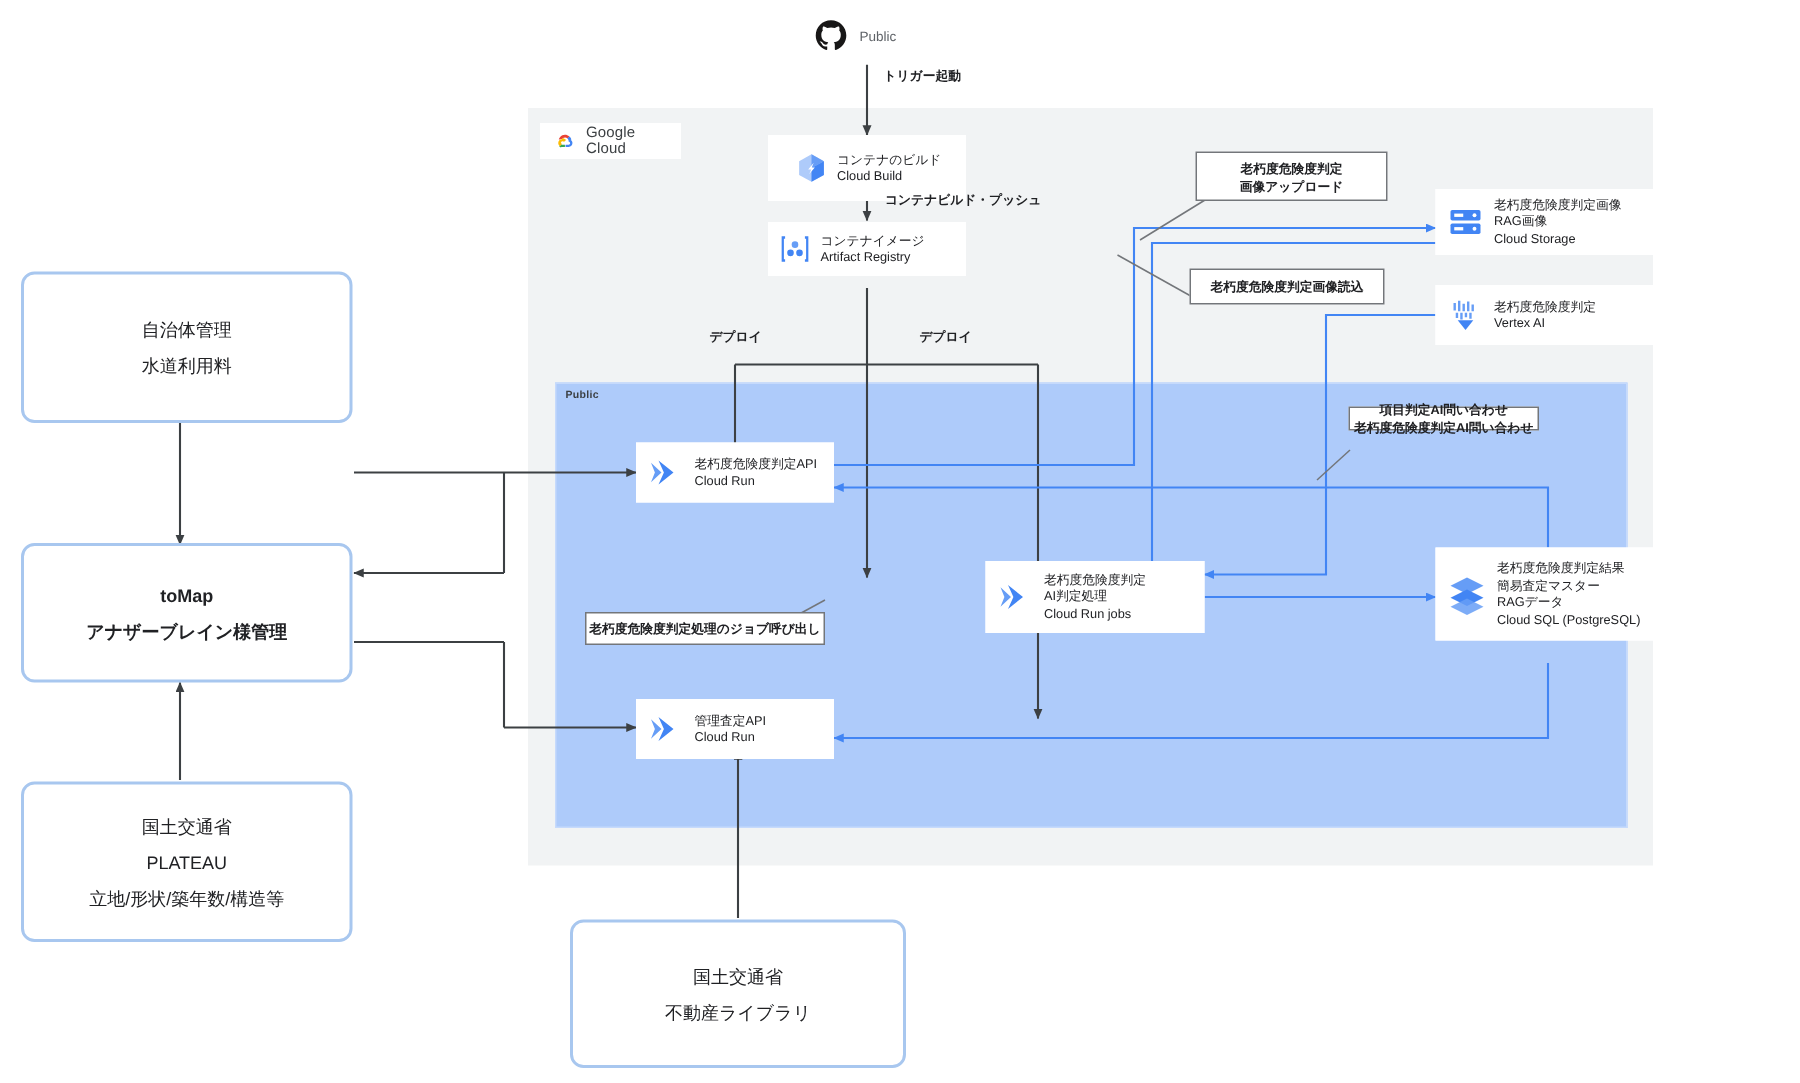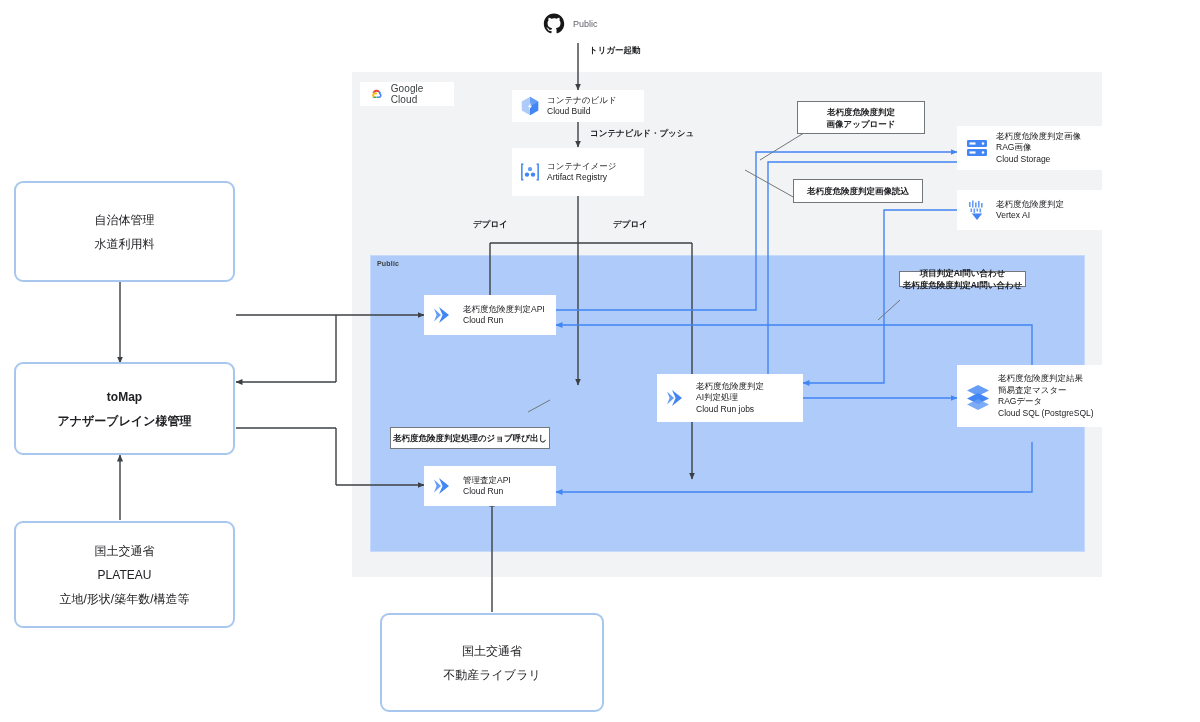--- a/index.html
+++ b/index.html
@@ -126,36 +126,36 @@
   <div class="gcpchip" style="left:360px;top:82px;width:94px;height:24px;">
     <svg width="16" height="13" viewBox="0 0 24 20">
       <path fill="#ea4335" d="M14.9 6.2 16.6 4.5l.1-.7c-3.1-2.8-8-2.5-10.7.6-.8.9-1.3 1.9-1.6 3l.6-.1 3.4-.6.3-.3c1.5-1.6 4-1.9 5.8-.5l.4.3z"></path>
       <path fill="#4285f4" d="M19.2 7.4c-.4-1.5-1.2-2.7-2.4-3.6l-2.4 2.4c1 .8 1.6 2.1 1.6 3.4v.4c1 0 1.7.8 1.7 1.7s-.8 1.7-1.7 1.7h-3.4l-.3.4v2l.3.3h3.4c2.5 0 4.4-2 4.4-4.5 0-1.5-.8-2.9-2-3.8z"></path>
       <path fill="#34a853" d="M8.2 16.2h3.4v-2.7H8.2c-.3 0-.5-.1-.7-.2l-.5.2-1.7 1.7-.2.5c.8.6 1.8.9 3.1.5z"></path>
       <path fill="#fbbc05" d="M8.2 7.1c-2.5 0-4.4 2-4.4 4.5 0 1.4.7 2.7 1.8 3.6l2.5-2.5c-.9-.4-1.3-1.4-.9-2.3.4-.9 1.4-1.3 2.3-.9.4.2.7.5.9.9l2.5-2.5c-1.1-1.3-2.6-2-4.3-2z"></path>
     </svg>
     <span class="gclabel">Google Cloud</span>
   </div>
 
-  <div class="node card" style="left:512px;top:90px;width:132px;height:32px;">
+  <div class="node card" style="left:512px;top:90px;width:132px;height:44px;padding-left:11px;">
     <div class="ico" style="width:34px;">
       <svg width="22" height="22" viewBox="0 0 24 24">
         <path fill="#aecbfa" d="M12 2 21 7v10l-9 5-9-5V7z"></path>
         <path fill="#669df6" d="M12 2 21 7l-9 5z"></path>
         <path fill="#4285f4" d="M12 12 21 7v10l-9 5z"></path>
         <path fill="#ffffff" d="M13.6 8.2 9.6 13h2.2l-1.4 3.4 4-4.8h-2.2z"></path>
       </svg>
     </div>
     <div class="txt">
       <span>コンテナのビルド</span>
       <span>Cloud Build</span>
     </div>
   </div>
 
-  <div class="node card" style="left:512px;top:148px;width:132px;height:48px;">
+  <div class="node card" style="left:512px;top:148px;width:132px;height:36px;">
     <div class="ico" style="width:34px;">
       <svg width="24" height="24" viewBox="0 0 24 24">
         <path fill="#4285f4" d="M5.4 3.5H3.1v17h2.3v-1.6H4.6V5.1h.8zM18.6 3.5h2.3v17h-2.3v-1.6h.8V5.1h-.8z"></path>
         <circle cx="12" cy="9.1" r="2.2" fill="#669df6"></circle>
         <circle cx="9" cy="14.6" r="2.2" fill="#4285f4"></circle>
         <circle cx="15" cy="14.6" r="2.2" fill="#4285f4"></circle>
       </svg>
     </div>
     <div class="txt">
       <span>コンテナイメージ</span>
@@ -271,21 +271,21 @@
     <span>老朽度危険度判定画像読込</span>
   </div>
 
   <div class="note" style="left:899px;top:271px;width:127px;height:16px;">
     <span style="text-align:center;">
       <span>項目判定AI問い合わせ</span>
       <span>老朽度危険度判定AI問い合わせ</span>
     </span>
   </div>
 
-  <div class="note" style="left:390px;top:408px;width:160px;height:22px;margin-top:19px;">
+  <div class="note" style="left:390px;top:408px;width:160px;height:22px;">
     <span>老朽度危険度判定処理のジョブ呼び出し</span>
   </div>
 
   <div class="elabel" style="left:589px;top:45px;">トリガー起動</div>
   <div class="elabel" style="left:590px;top:128px;">コンテナビルド・プッシュ</div>
   <div class="elabel" style="left:473px;top:219px;">デプロイ</div>
   <div class="elabel" style="left:613px;top:219px;">デプロイ</div>
 
   <div class="bluebox" style="left:14px;top:181px;width:221px;height:101px;">
     <span class="lines">

